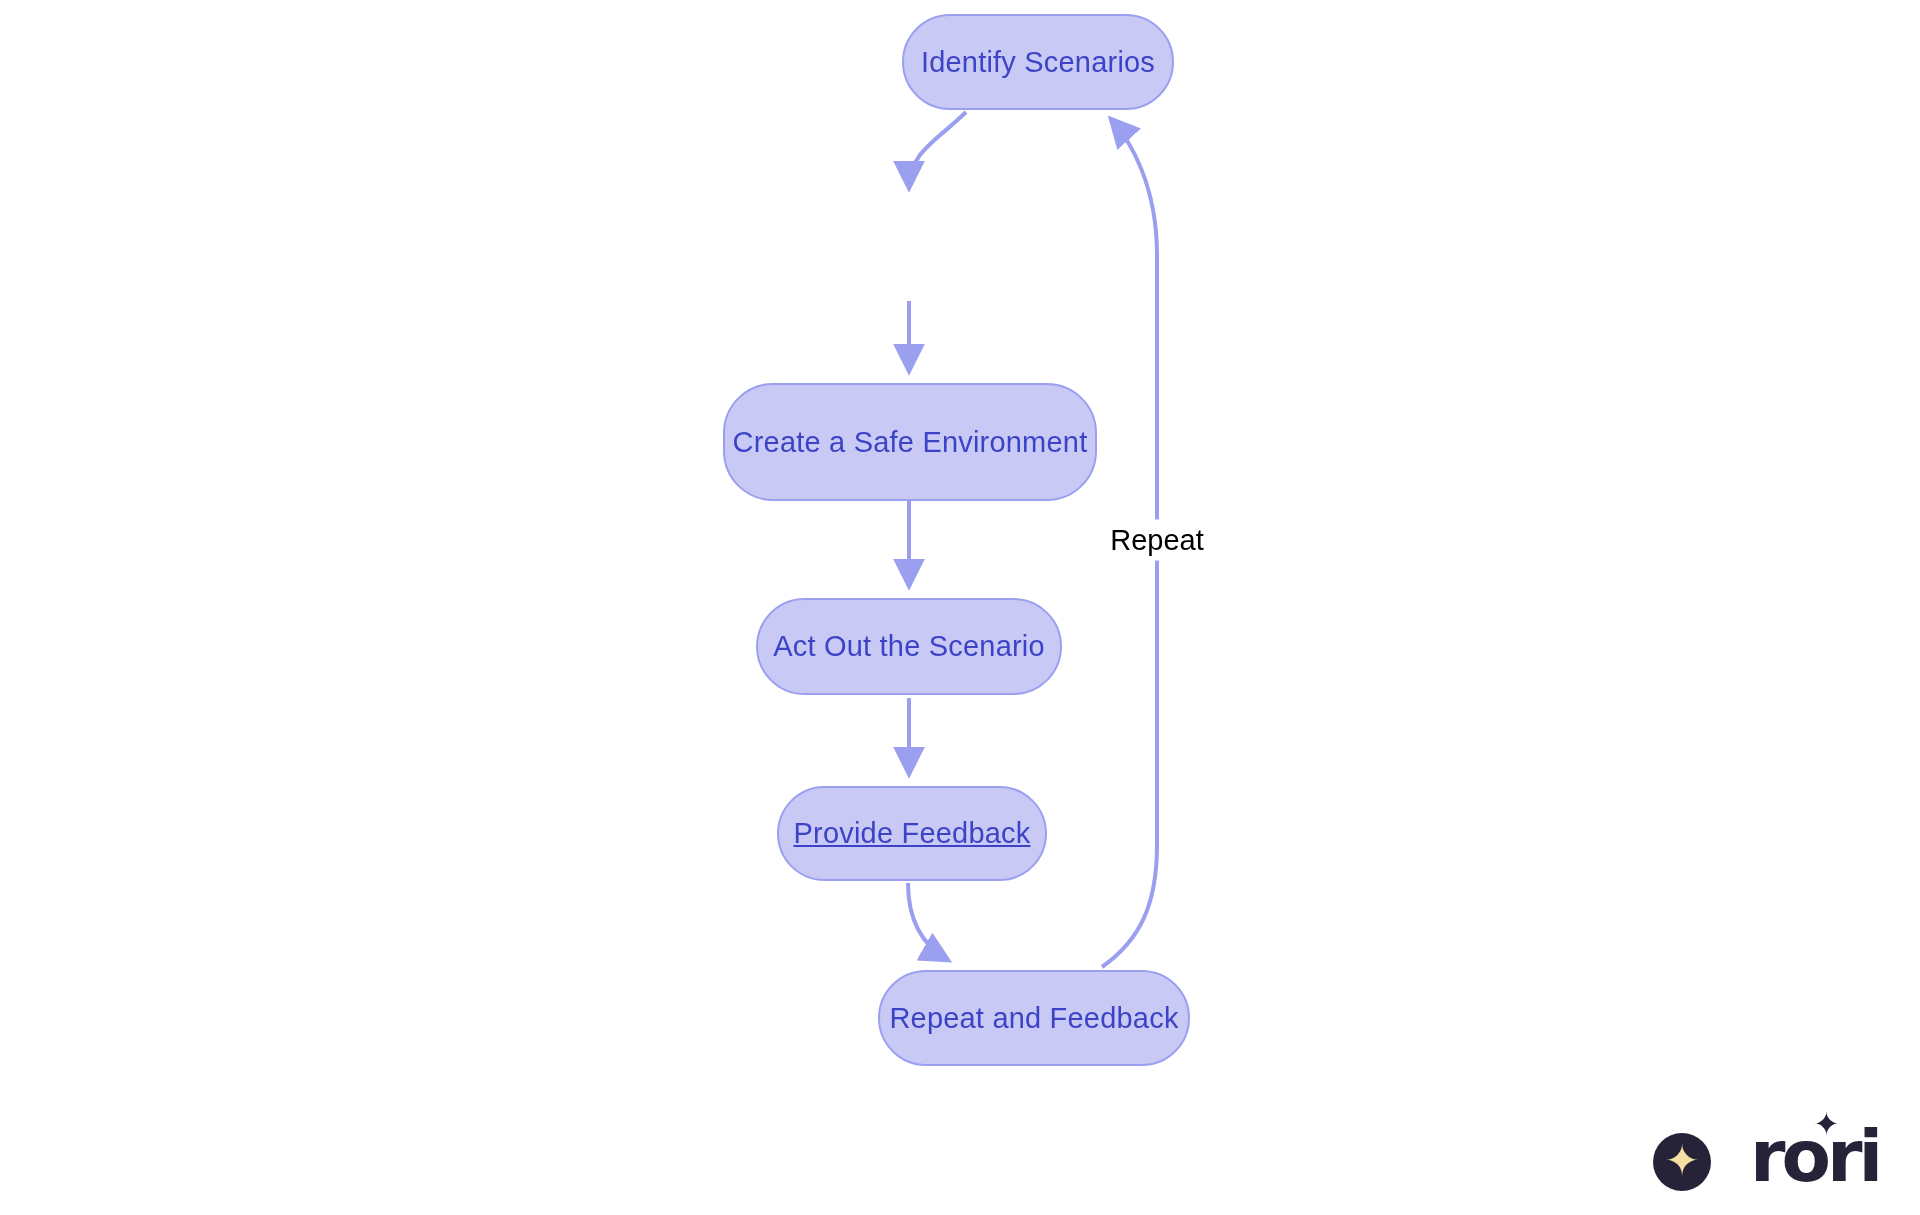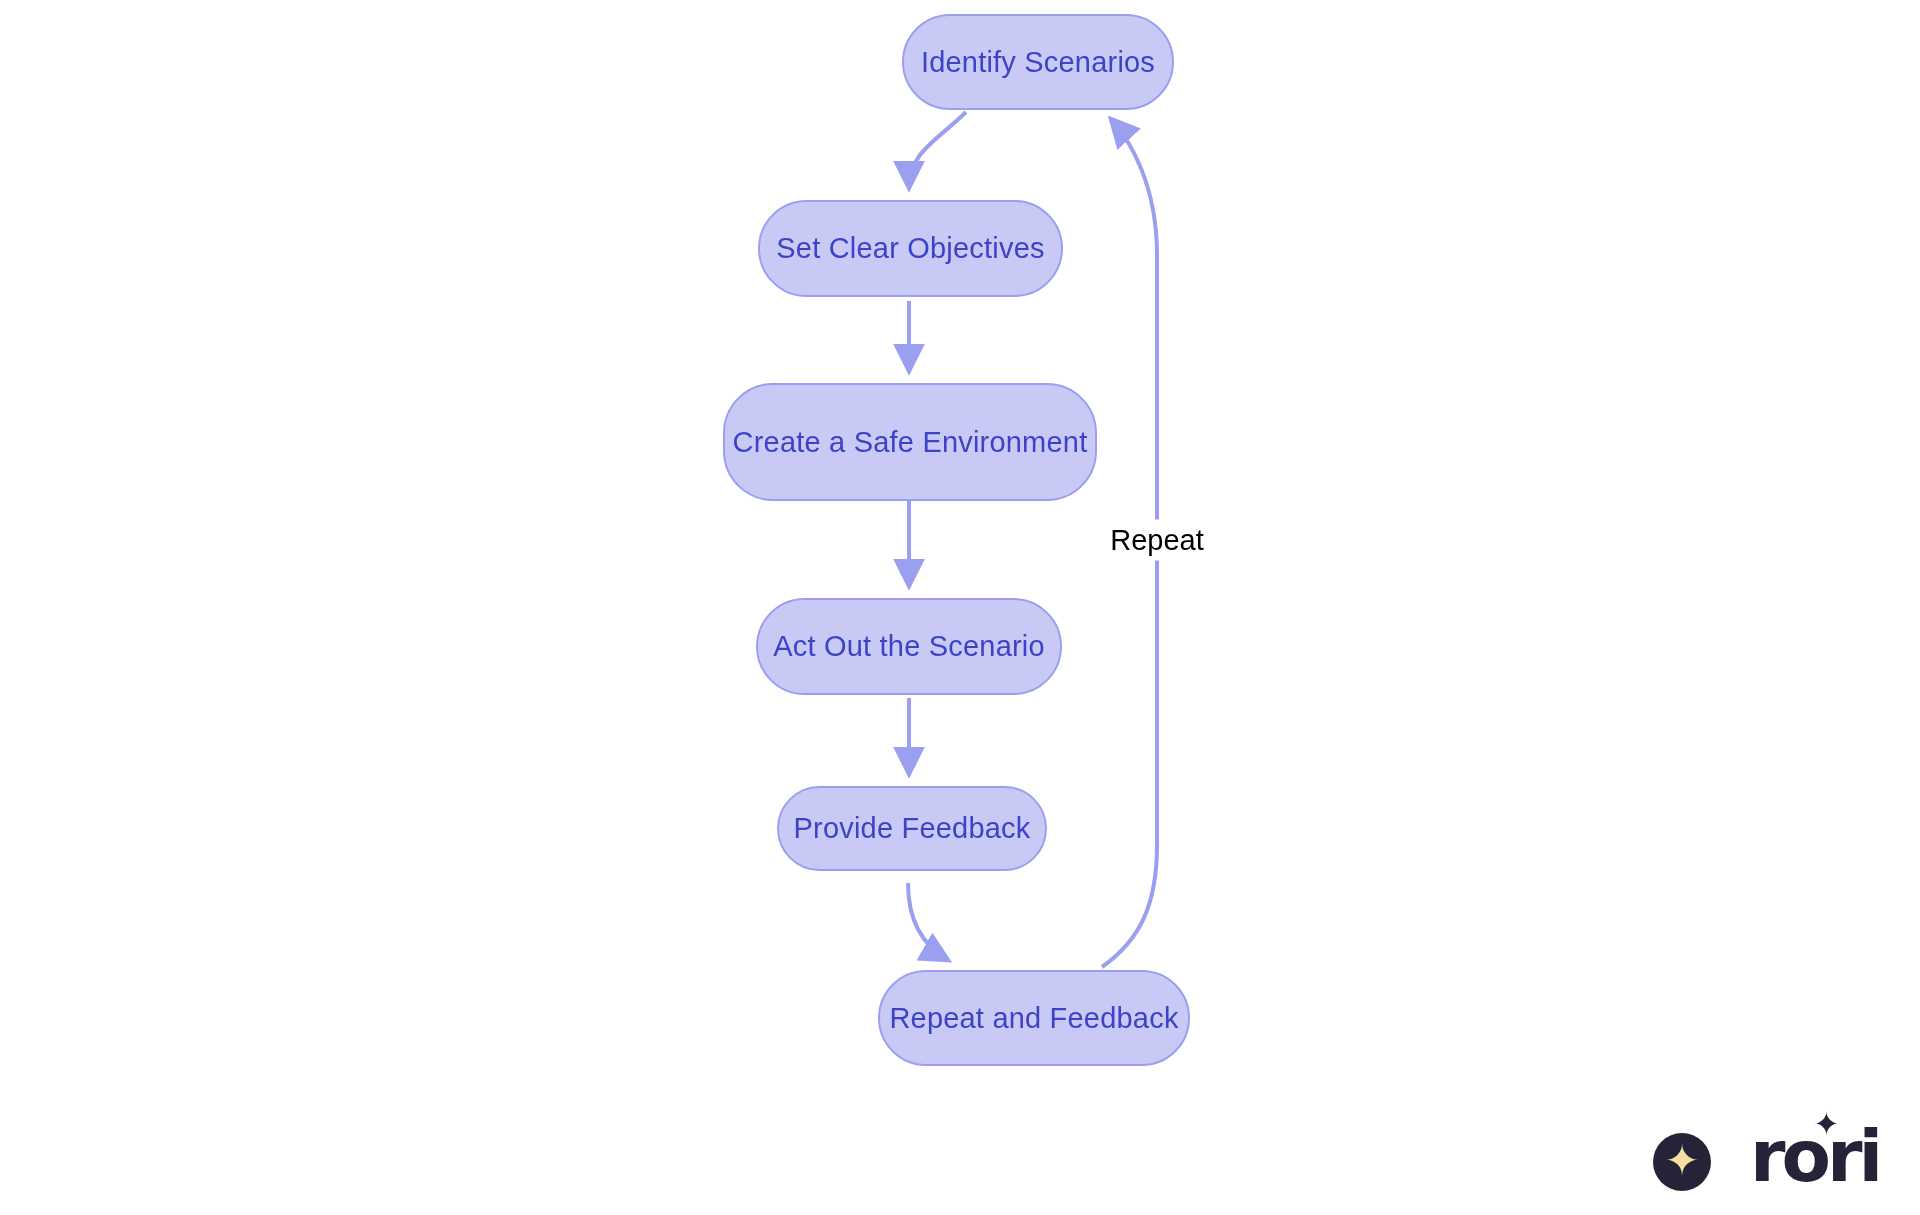--- a/index.html
+++ b/index.html
@@ -29,21 +29,21 @@
     border-radius: 50px;
     color: #3d43c6;
     font-size: 29px;
     letter-spacing: 0.2px;
     white-space: nowrap;
   }
   .node-1 { left: 902px; top: 14px;  width: 272px; height: 96px; }
   .node-2 { left: 758px; top: 200px; width: 305px; height: 97px; }
   .node-3 { left: 723px; top: 383px; width: 374px; height: 118px; }
   .node-4 { left: 756px; top: 598px; width: 306px; height: 97px; }
-  .node-5 { left: 777px; top: 786px; width: 270px; height: 85px; }
+  .node-5 { left: 777px; top: 786px; width: 270px; height: 95px; text-decoration: underline; }
   .node-6 { left: 878px; top: 970px; width: 312px; height: 96px; }
   .edge-label {
     position: absolute;
     left: 1157px; top: 540px;
     transform: translate(-50%, -50%);
     z-index: 3;
     background: #ffffff;
     padding: 4px 10px;
     color: #000000;
     font-size: 29px;
@@ -106,23 +106,20 @@
       <path d="M 909 484 L 909 586" marker-end="url(#arrowhead)"></path>
       <path d="M 909 698 L 909 774" marker-end="url(#arrowhead)"></path>
       <path d="M 908 883 C 908 918, 920 944, 948 960" marker-end="url(#arrowhead)"></path>
       <path d="M 1102 967 C 1140 940, 1157 905, 1157 845 L 1157 255 C 1157 185, 1130 140, 1111 119" marker-end="url(#arrowhead)"></path>
     </g>
   </svg>
 
   <div class="node node-1">
     <span>Identify Scenarios</span>
   </div>
-  <div class="node node-2">
-    <span>Set Clear Objectives</span>
-  </div>
   <div class="node node-3">
     <span>Create a Safe Environment</span>
   </div>
   <div class="node node-4">
     <span>Act Out the Scenario</span>
   </div>
   <div class="node node-5">
     <span>Provide Feedback</span>
   </div>
   <div class="node node-6">

